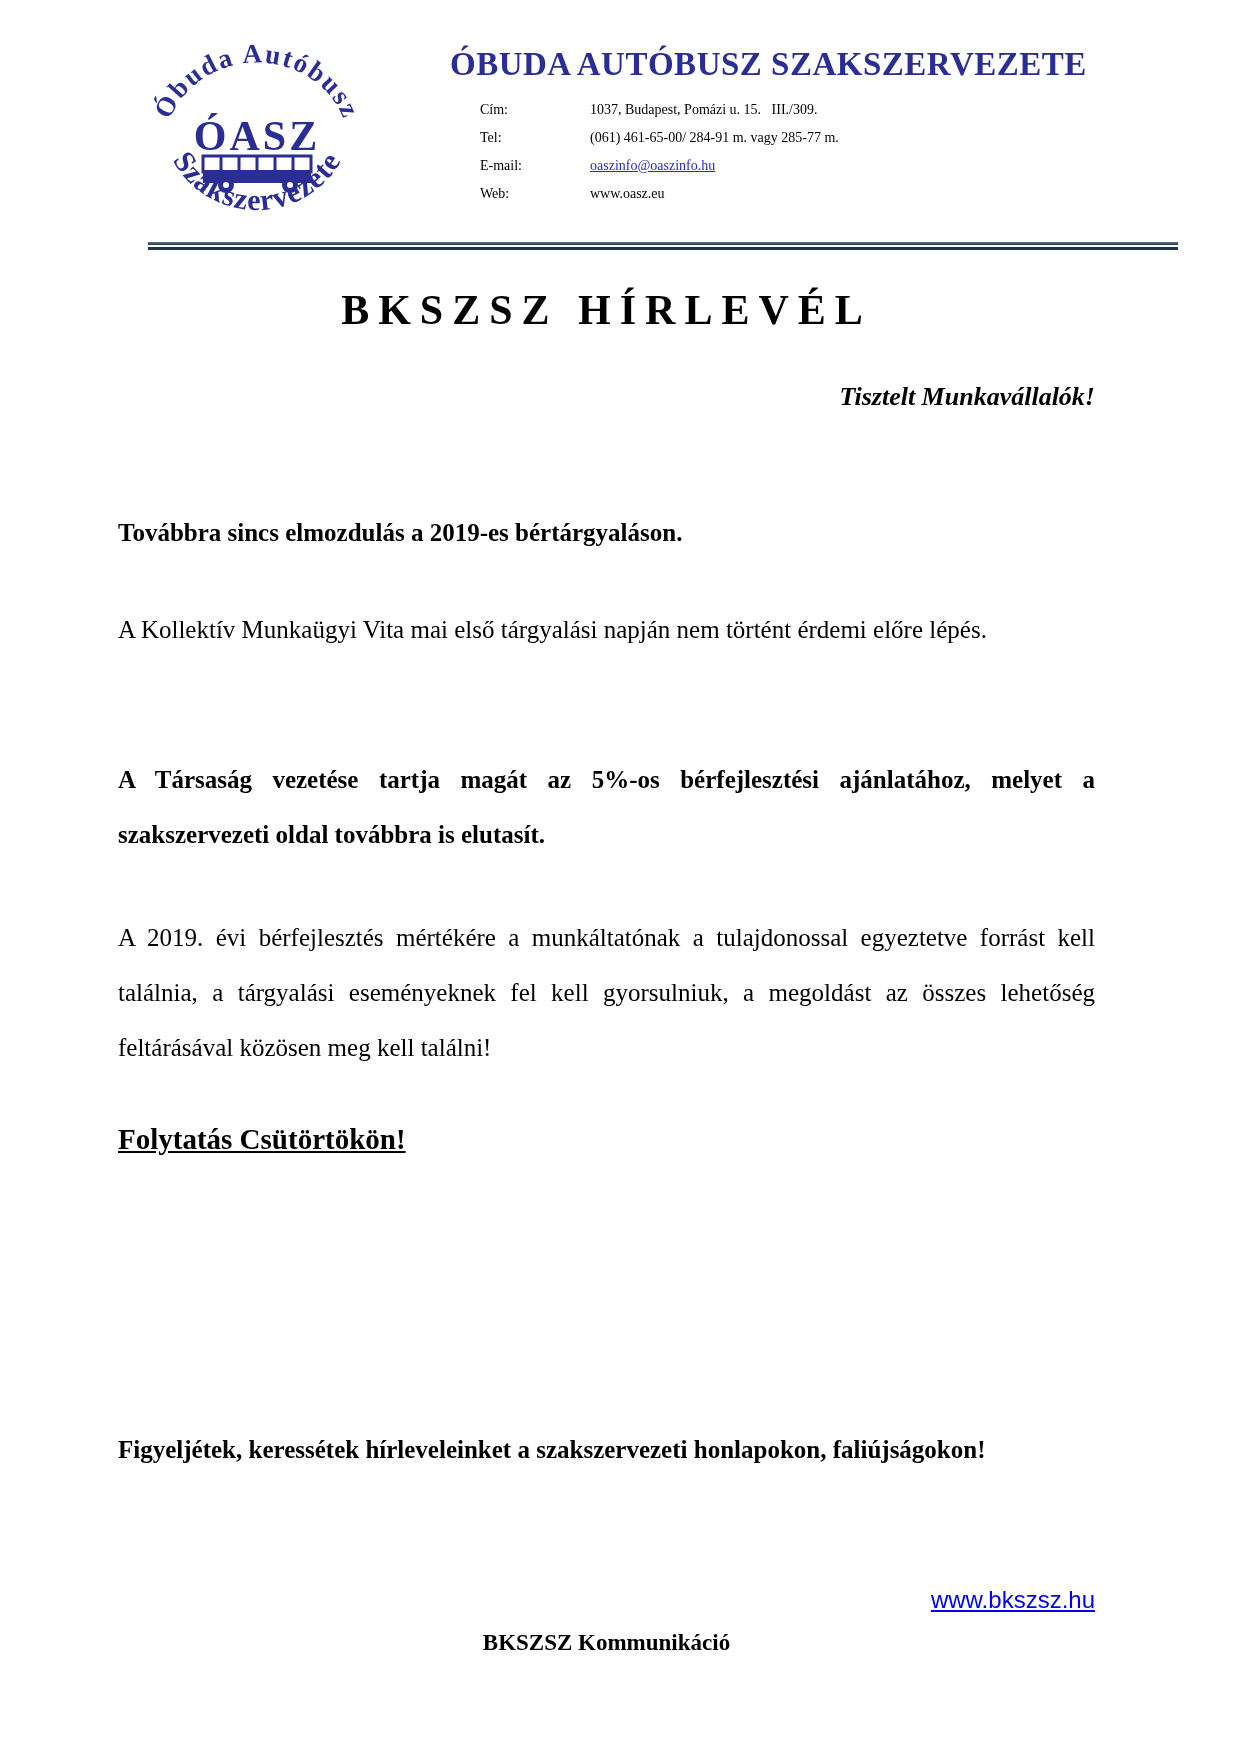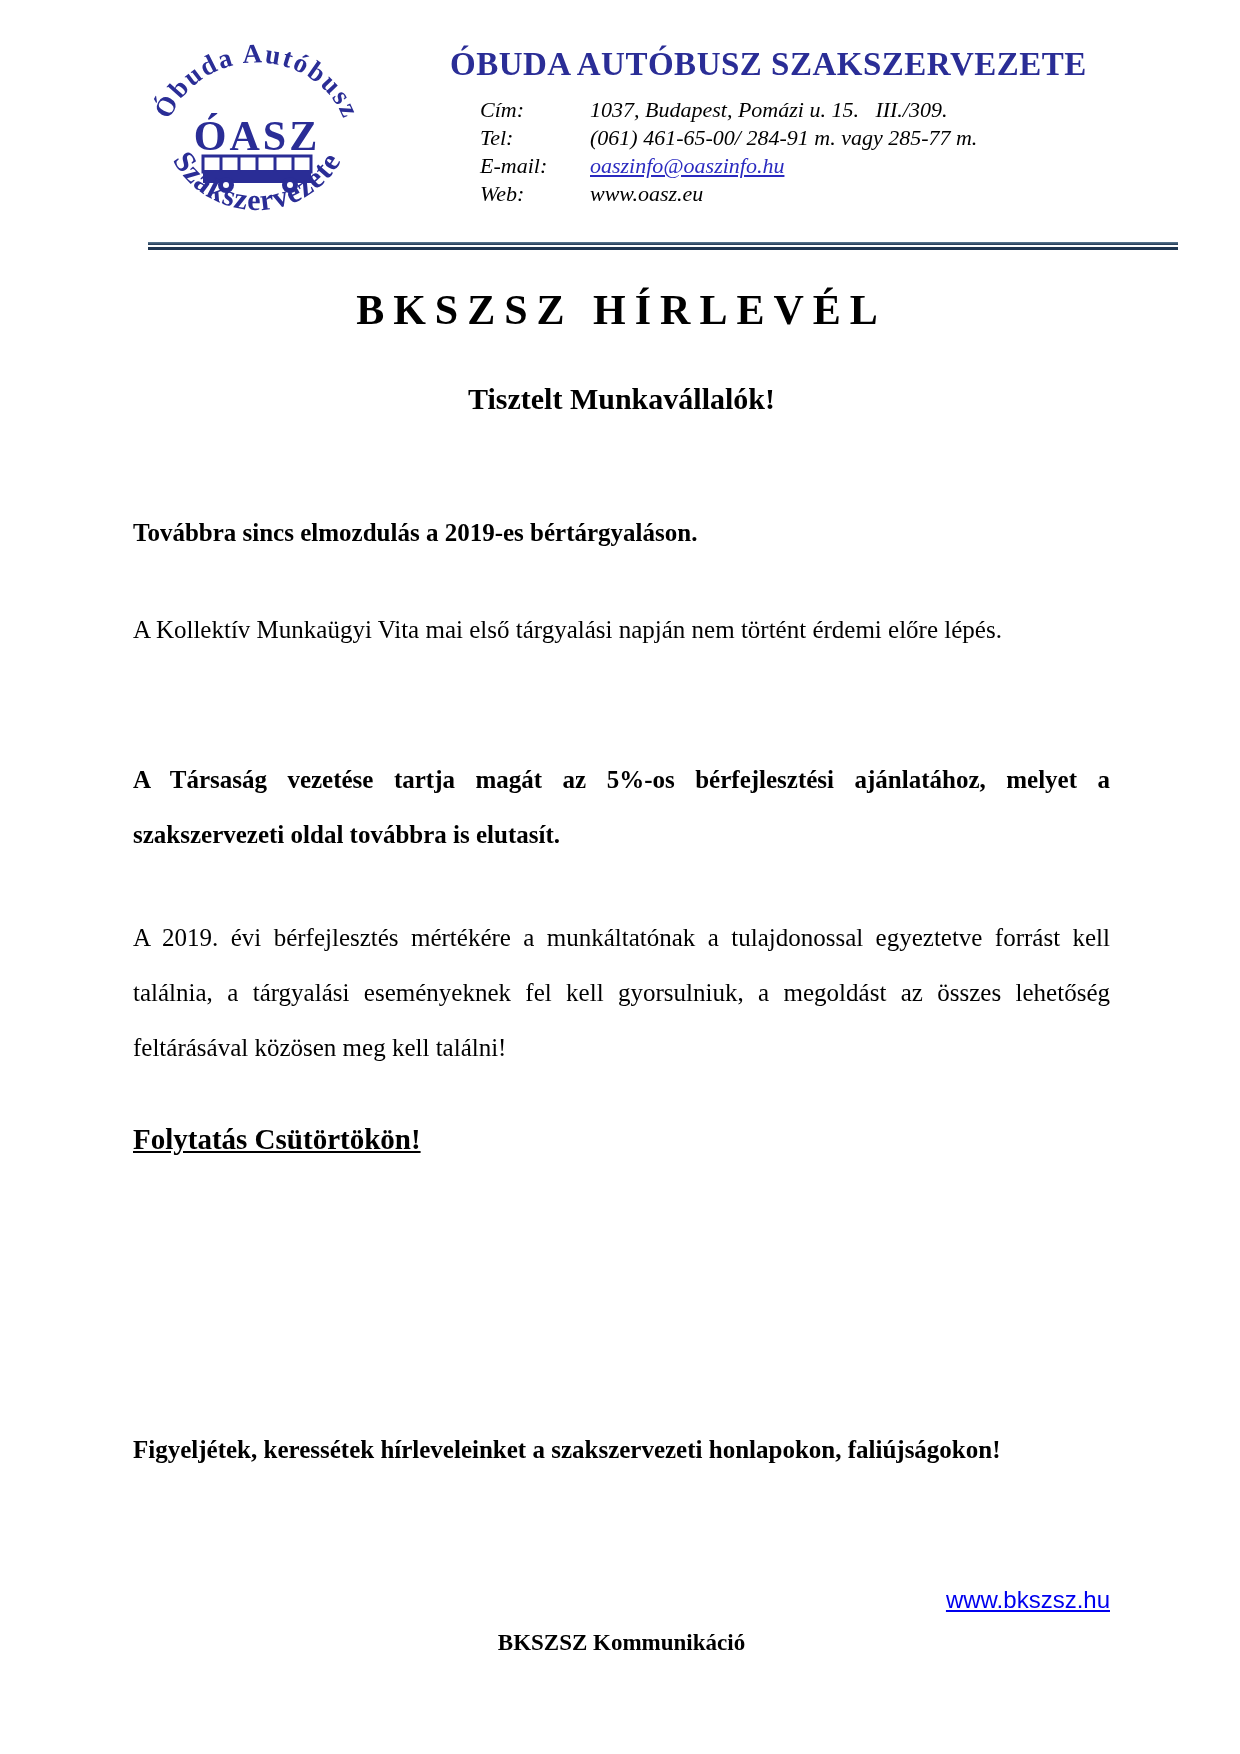--- a/index.html
+++ b/index.html
@@ -12,43 +12,43 @@
     overflow:hidden;
   }
   .abs{position:absolute;}
 
   
   .org-title{
     left:450px;top:46px;width:720px;
     font-size:33px;font-weight:bold;letter-spacing:0.5px;
     color:#2a2d96;
   }
-  .contact{left:480px;top:96px;width:620px;font-size:22px;line-height:28px;font-style:italic;}
+  .contact{left:480px;top:96px;width:620px;font-size:14px;line-height:28px;}
   .contact-row{display:flex;}
   .contact-label{width:110px;flex:0 0 110px;}
   .contact-value{flex:1;}
   a.mail-link{color:#2a2ac0;text-decoration:underline;cursor:pointer;}
   .rule-wrap{left:148px;top:242px;width:1030px;}
   .rule-top{height:3px;background:linear-gradient(#5d7b94,#1e3550);}
   .rule-gap{height:2px;background:#ffffff;}
   .rule-bottom{height:3px;background:#1e3550;}
 
   
   .logo{left:143px;top:30px;width:228px;height:205px;}
   .logo text{fill:#2a2d96;font-family:"Liberation Serif","DejaVu Serif",serif;}
 
   
-  .col{left:133px;width:977px;}
+  .col{left:118px;width:977px;}
   .nl-title{
     top:286px;text-align:center;
     font-size:42px;font-weight:bold;letter-spacing:9px;
   }
   .salutation{
-    top:382px;text-align:center;
-    font-size:30px;font-weight:bold;
+    top:382px;text-align:right;
+    font-size:26px;font-weight:bold;font-style:italic;
   }
   .para{font-size:25px;line-height:55px;text-align:justify;margin:0;}
   .para.bold{font-weight:bold;}
   .p1{top:505px;text-align:left;}
   .p2{top:602px;}
   .p3{top:752px;}
   .p4{top:910px;}
   .callout{
     top:1112px;font-size:29px;line-height:55px;
     font-weight:bold;text-decoration:underline;

